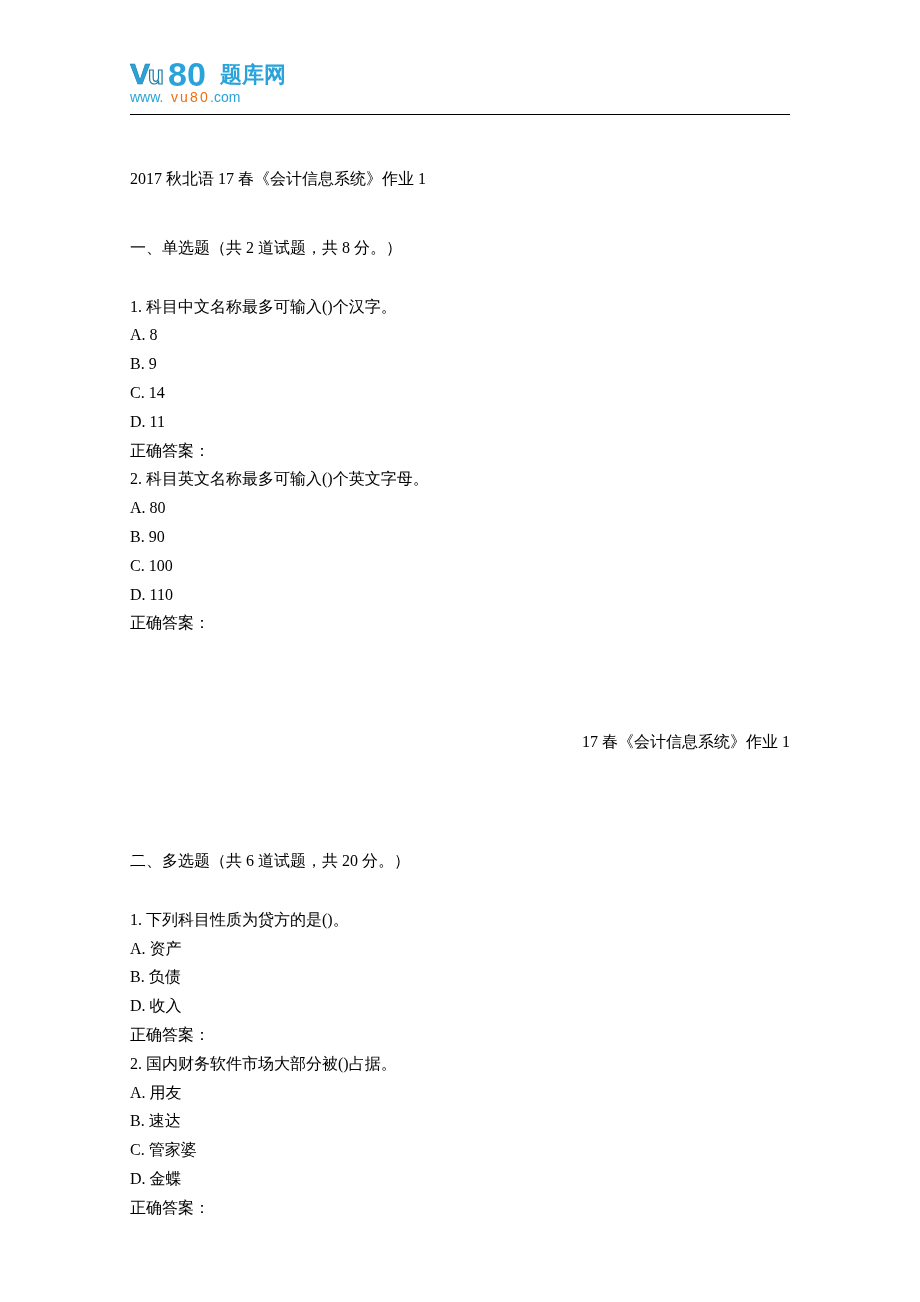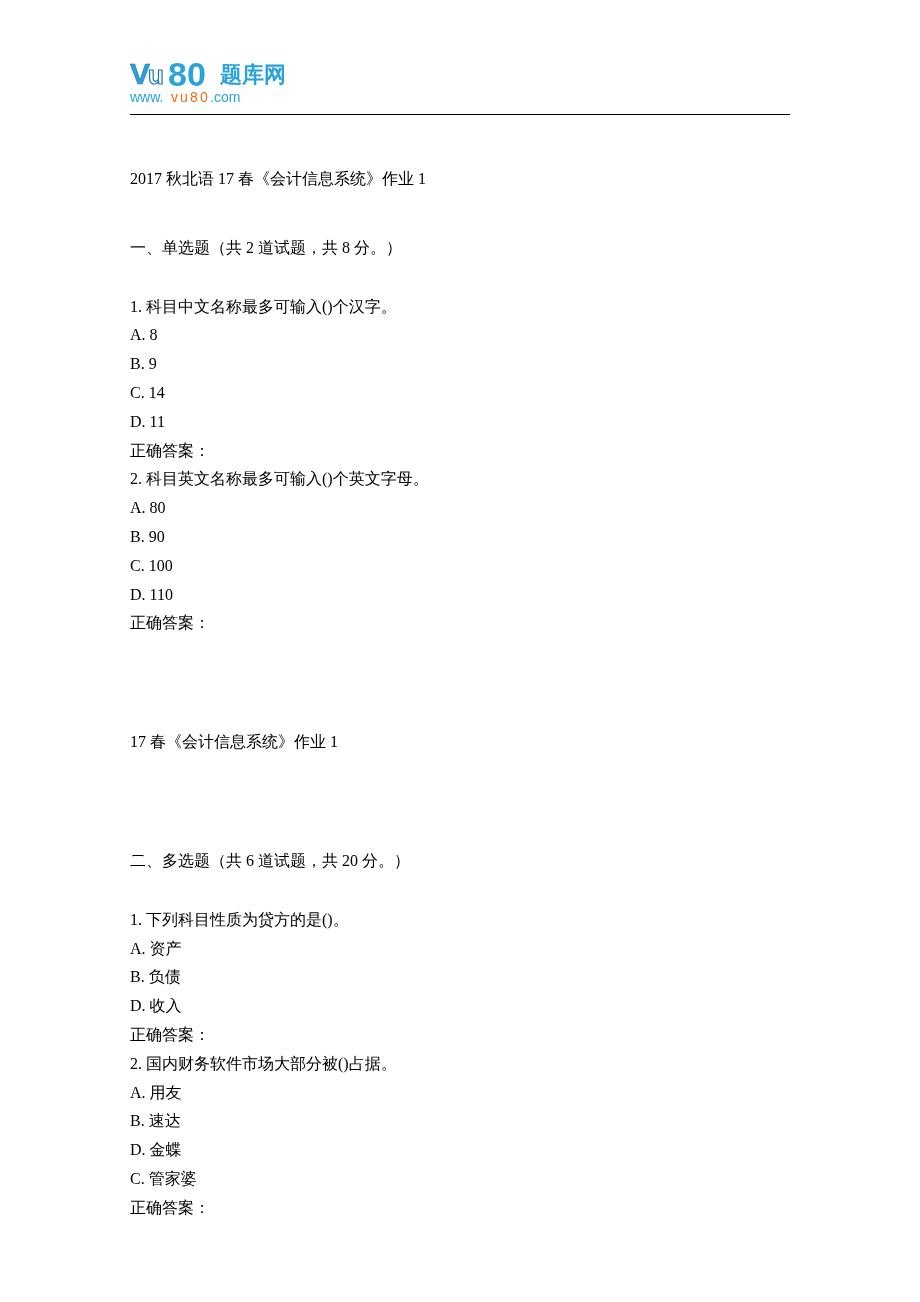--- a/index.html
+++ b/index.html
@@ -43,20 +43,21 @@
     margin-bottom: 0;
   }
   .q-line, .opt-line, .ans-line {
     display: block;
   }
   .spacer-large {
     height: 90px;
   }
   .subtitle {
     margin-bottom: 90px;
+    text-align: right;
   }
 </style>
 </head>
 <body>
 
 <div class="page">
 
   <div class="header">
     <div class="logo">
       <svg viewBox="0 0 210 58" width="210" height="58">
@@ -111,18 +112,18 @@
     <span class="opt-line">A. 资产</span>
     <span class="opt-line">B. 负债</span>
     <span class="opt-line">D. 收入</span>
     <span class="ans-line">正确答案：</span>
   </div>
 
   <div class="q-block">
     <span class="q-line">2.   国内财务软件市场大部分被()占据。</span>
     <span class="opt-line">A. 用友</span>
     <span class="opt-line">B. 速达</span>
+    <span class="opt-line">C. 管家婆</span>
     <span class="opt-line">D. 金蝶</span>
-    <span class="opt-line">C. 管家婆</span>
     <span class="ans-line">正确答案：</span>
   </div>
 
 </div>
 
 </body></html>

